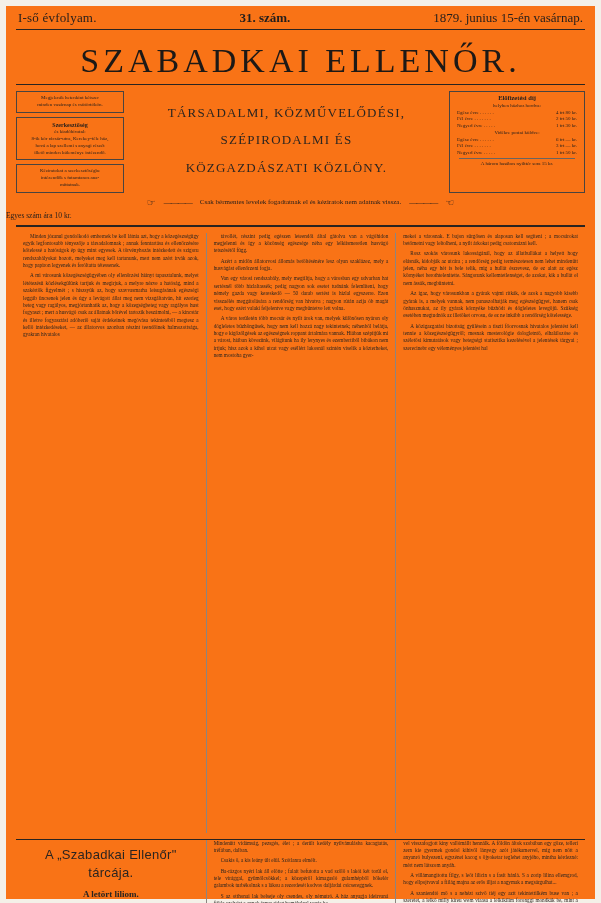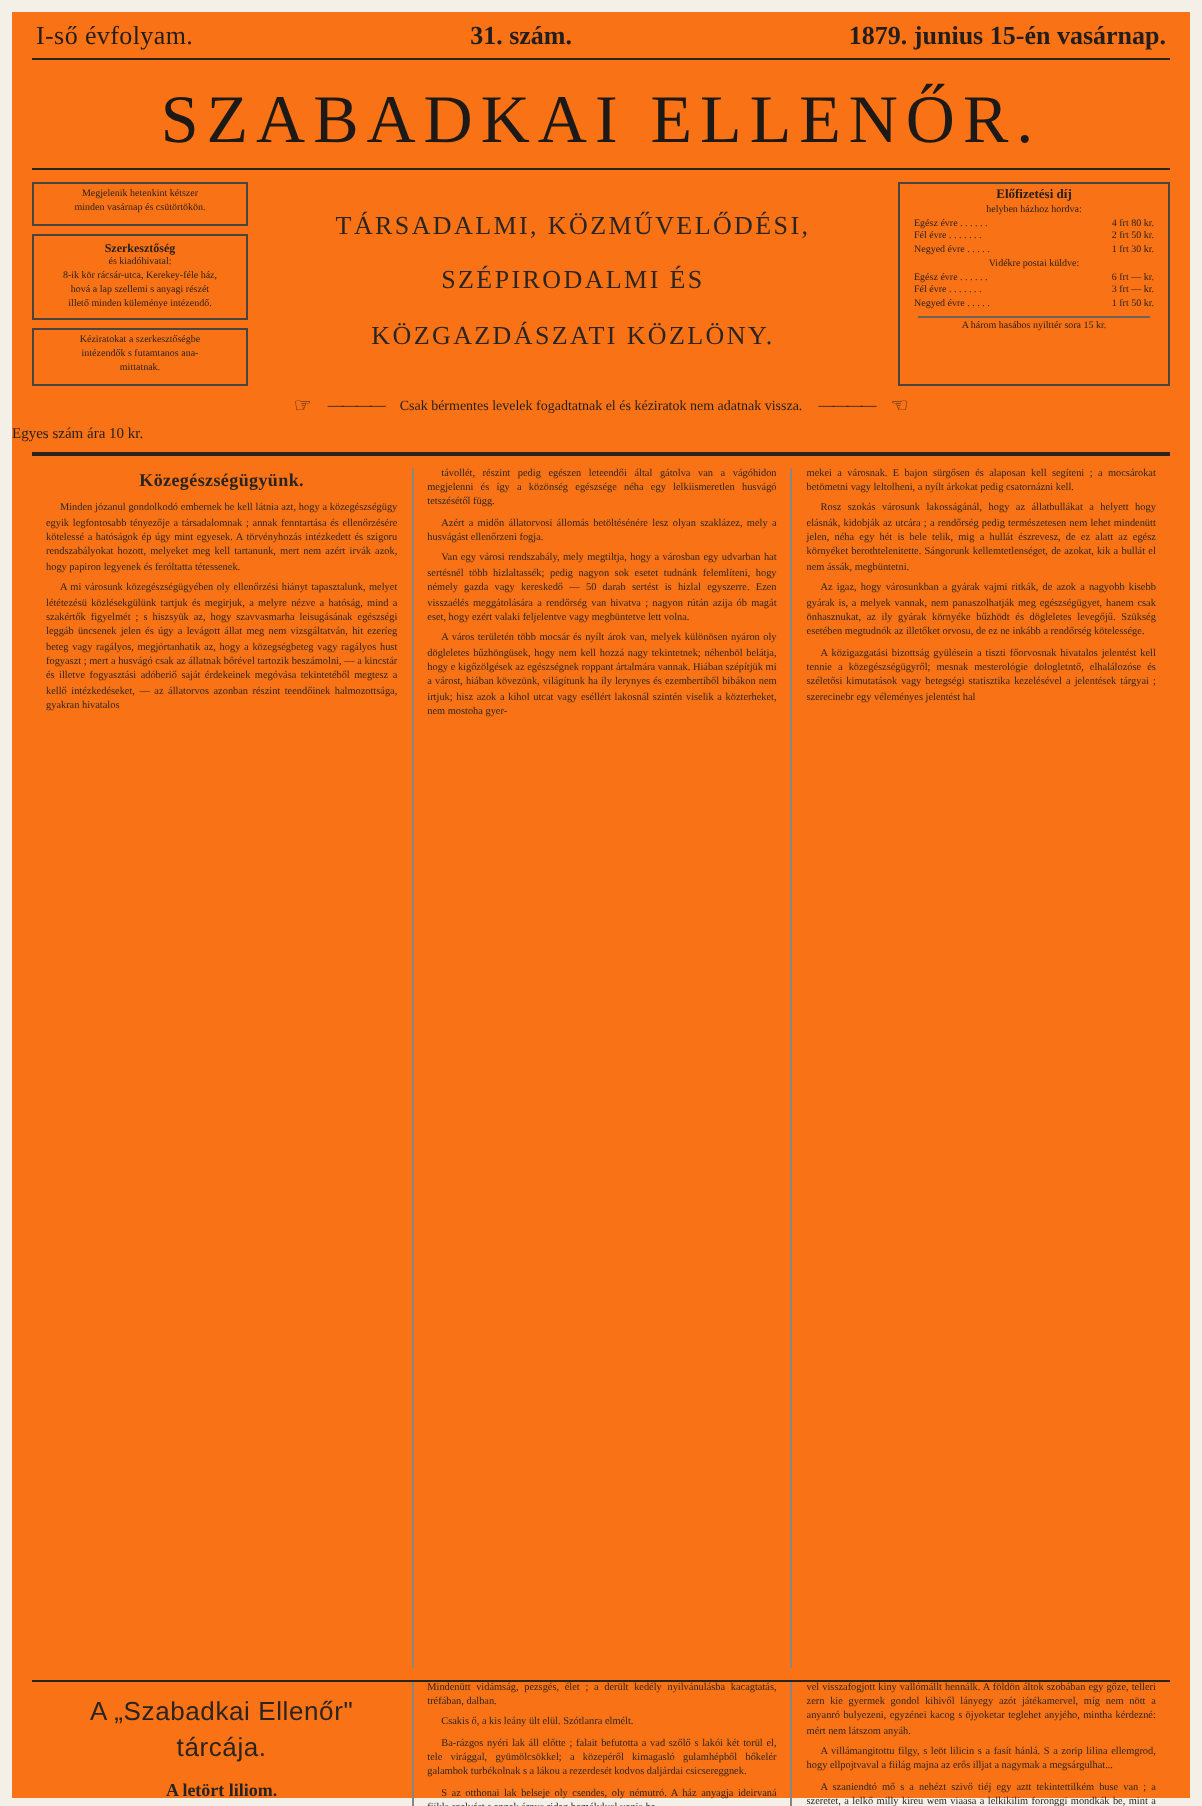--- a/index.html
+++ b/index.html
@@ -43,21 +43,21 @@
     font-size: 13px;
     font-style: normal;
     letter-spacing: 0.2px;
   }
   .mh-center {
     font-size: 13px;
     font-weight: bold;
   }
   .mh-right {
     font-size: 13px;
-    font-weight: bold;
+    font-weight: normal;
   }
   .rule-top {
     margin: 3px 10px 0 10px;
     border-bottom: 1.2px solid #2a2420;
   }
   .title {
     text-align: center;
     font-family: "Liberation Serif", serif;
     font-size: 34px;
     letter-spacing: 4px;
@@ -293,21 +293,20 @@
       <span class="dashes">————</span>
       <span class="hand">☜</span>
     </div>
 
     <div class="single">Egyes szám ára 10 kr.</div>
 
     <div class="rule-bold"></div>
 
     <div class="cols">
       <div class="col">
-        <h3>Közegészségügyünk.</h3>
         <p>Minden józanul gondolkodó embernek be kell látnia azt, hogy a közegészségügy egyik legfontosabb ténye­zője a társadalomnak ; annak fenntartása és ellenőrzésére kötelessé a hatóságok ép úgy mint egyesek. A törvény­hozás intézkedett és szigoru rendszabályokat hozott, melyeket meg kell tartanunk, mert nem azért irvák azok, hogy papiron legyenek és feról­tatta tétessenek.</p>
         <p>A mi városunk közegészségügyében oly ellenőrzési hiányt tapasztalunk, melyet létét­ezésü közlésekgülünk tartjuk és meg­irjuk, a melyre nézve a hatóság, mind a szakértők figyel­mét ; s hiszsyük az, hogy szavvasmarha leisugá­sának egészségi leggáb üncsenek jelen és úgy a levágott állat meg nem vizsgáltat­ván, hit ezeríeg beteg vagy ragályos, megjórtanha­tik az, hogy a közegség­beteg vagy ragályos hust fogyaszt ; mert a husvágó csak az állat­nak bőrével tartozik beszámolni, — a kincstár és illetve fogyasztási adóberiő saját érdekeinek megóvása tekintetéből megtesz a kellő intéz­kedéseket, — az állatorvos azonban részint teendőinek halmozottsága, gyakran hivatalos</p>
       </div>
       <div class="col">
         <p>távollét, részint pedig egészen leteendői által gá­tolva van a vágóhidon megjelenni és így a közönség egészsége néha egy lelkiismeretlen husvágó tetszésétől függ.</p>
         <p>Azért a midőn állatorvosi állomás betölté­sénére lesz olyan szaklázez, mely a husvá­gást ellenőrzeni fogja.</p>
         <p>Van egy városi rendszabály, mely meg­tiltja, hogy a városban egy udvarban hat ser­tésnél több hizlaltassék; pedig nagyon sok esetet tudnánk felemlíteni, hogy némely gazda vagy kereskedő — 50 darab sertést is hizlal egyszerre. Ezen visszaélés meggátolására a rendőrség van hivatva ; nagyon rútán azija ób magát eset, hogy ezért valaki feljelentve vagy megbüntetve lett volna.</p>
         <p>A város területén több mocsár és nyílt árok van, melyek külön­ösen nyáron oly dög­leletes bűzhöngüsek, hogy nem kell hozzá nagy tekintetnek; néhenböl belátja, hogy e kigőzölgések az egészségnek roppant ártal­mára vannak. Hiában szépítjük mi a várost, hiában kövezünk, világítunk ha ily lerynyes és ezembertiből bibákon nem irtjuk; hisz azok a kihol utcat vagy eséllért lakosnál szin­tén viselik a közterheket, nem mostoha gyer-</p>
       </div>
       <div class="col">

